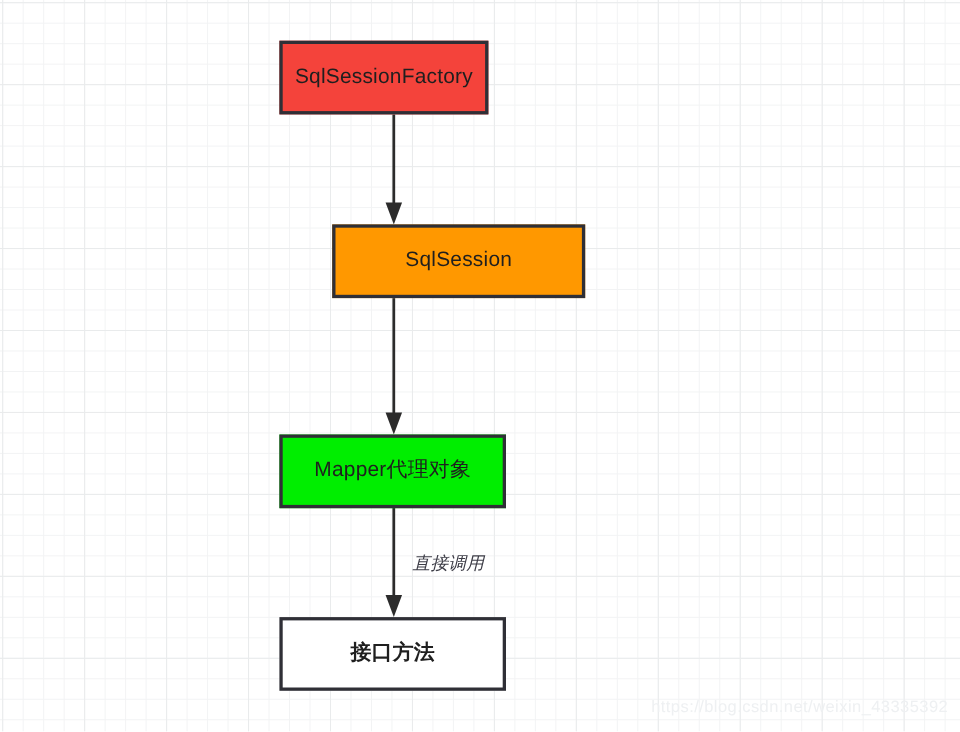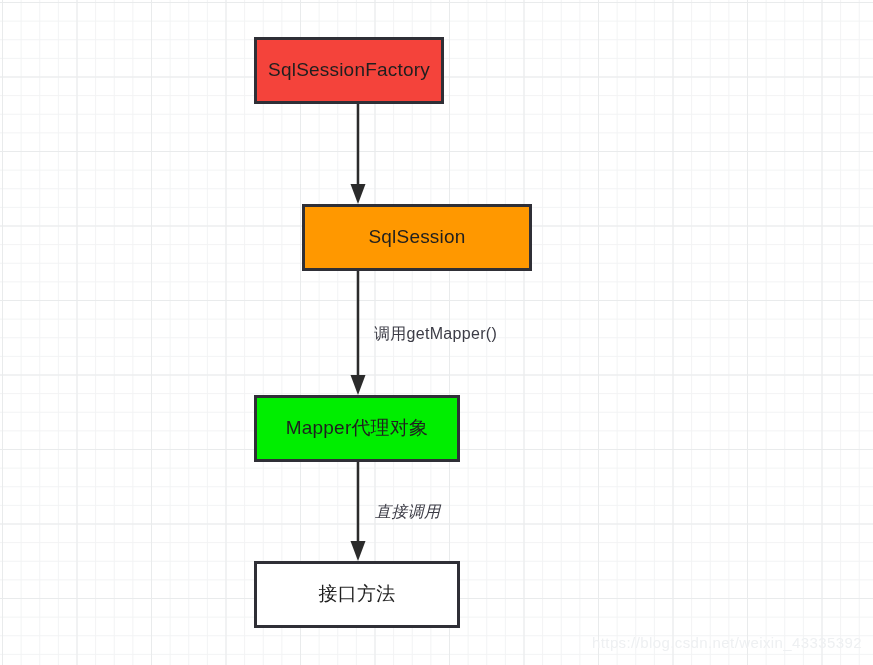--- a/index.html
+++ b/index.html
@@ -40,21 +40,21 @@
     font-size: 19px;
     color: #1f1f1f;
     letter-spacing: 0.2px;
     line-height: 1.2;
     white-space: nowrap;
   }
 
   .node-red    { background: #f4433b; }
   .node-orange { background: #ff9800; }
   .node-green  { background: #00ee00; }
-  .node-white  { background: #ffffff; }
+  .node-white  { background: #ffffff; font-weight: bold; }
 
   .edge {
     position: absolute;
     pointer-events: none;
   }
   .edge svg { display: block; overflow: visible; }
 
   .edge-label {
     position: absolute;
     font-size: 16px;
@@ -92,21 +92,20 @@
   </div>
 
   <div class="edge" style="left:338px; top:457px; width:40px; height:110px;">
     <svg width="40" height="110" viewBox="0 0 40 110">
       <line x1="20" y1="4" x2="20" y2="90" stroke="#2b2b2b" stroke-width="2.5"></line>
       <polygon points="20,104 12.5,84 27.5,84" fill="#2b2b2b"></polygon>
     </svg>
   </div>
 
 
-  <div class="edge-label" style="left:374px; top:324px;">调用getMapper()</div>
 
   <div class="edge-label" style="left:375px; top:502px;font-style:italic;">直接调用</div>
 
   <div class="node node-red" style="left:254px; top:37px; width:190px; height:67px;">SqlSessionFactory</div>
 
   <div class="node node-orange" style="left:254px; top:204px; width:230px; height:67px;margin-left:48px;">SqlSession</div>
 
   <div class="node node-green" style="left:254px; top:395px; width:206px; height:67px;">Mapper代理对象</div>
 
   <div class="node node-white" style="left:254px; top:561px; width:206px; height:67px;">接口方法</div>

